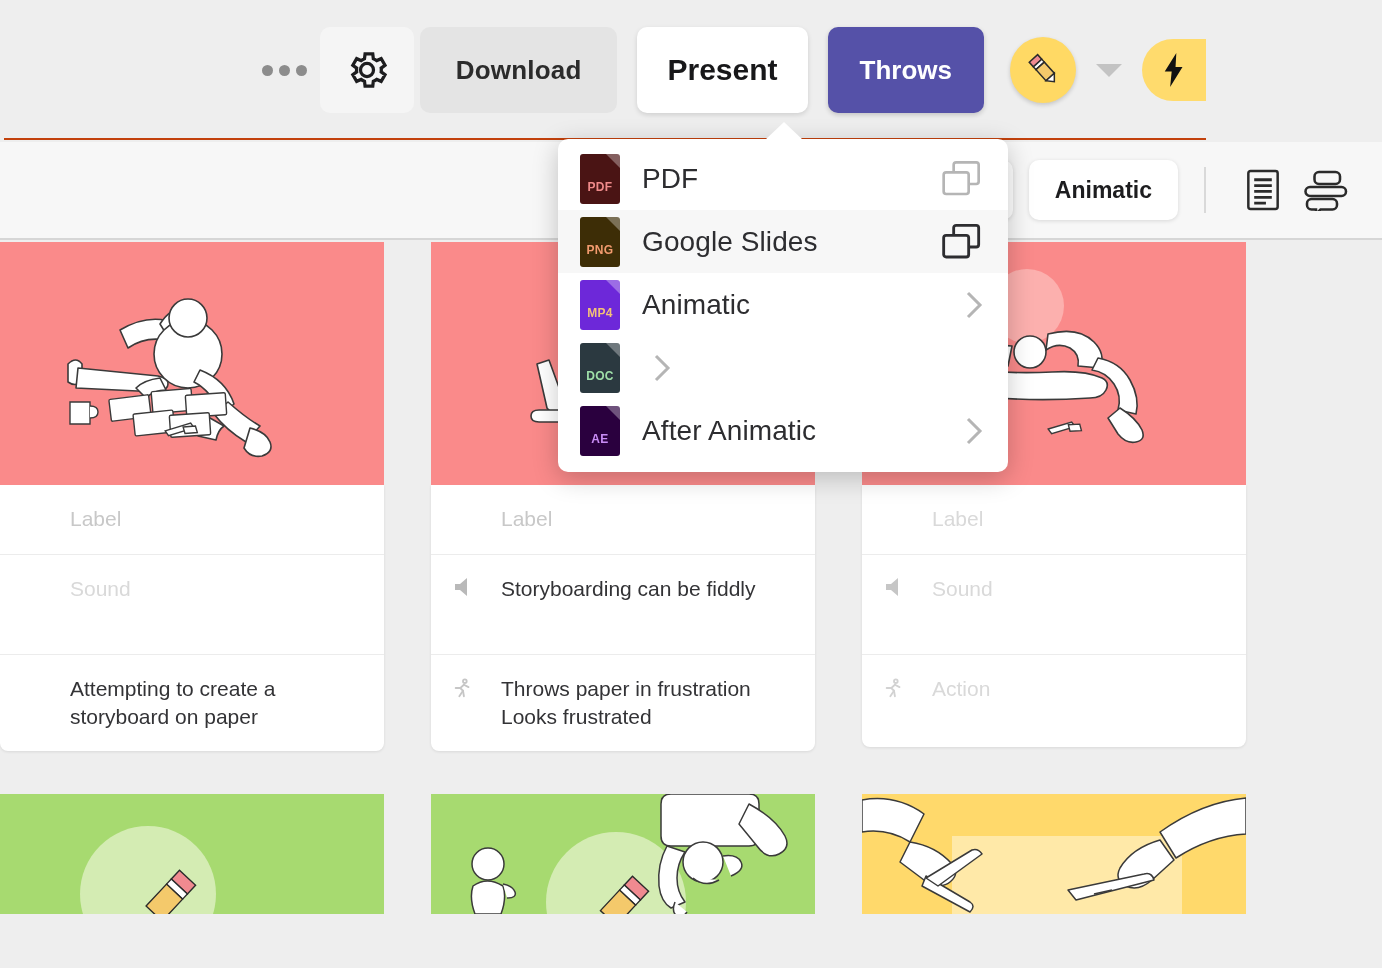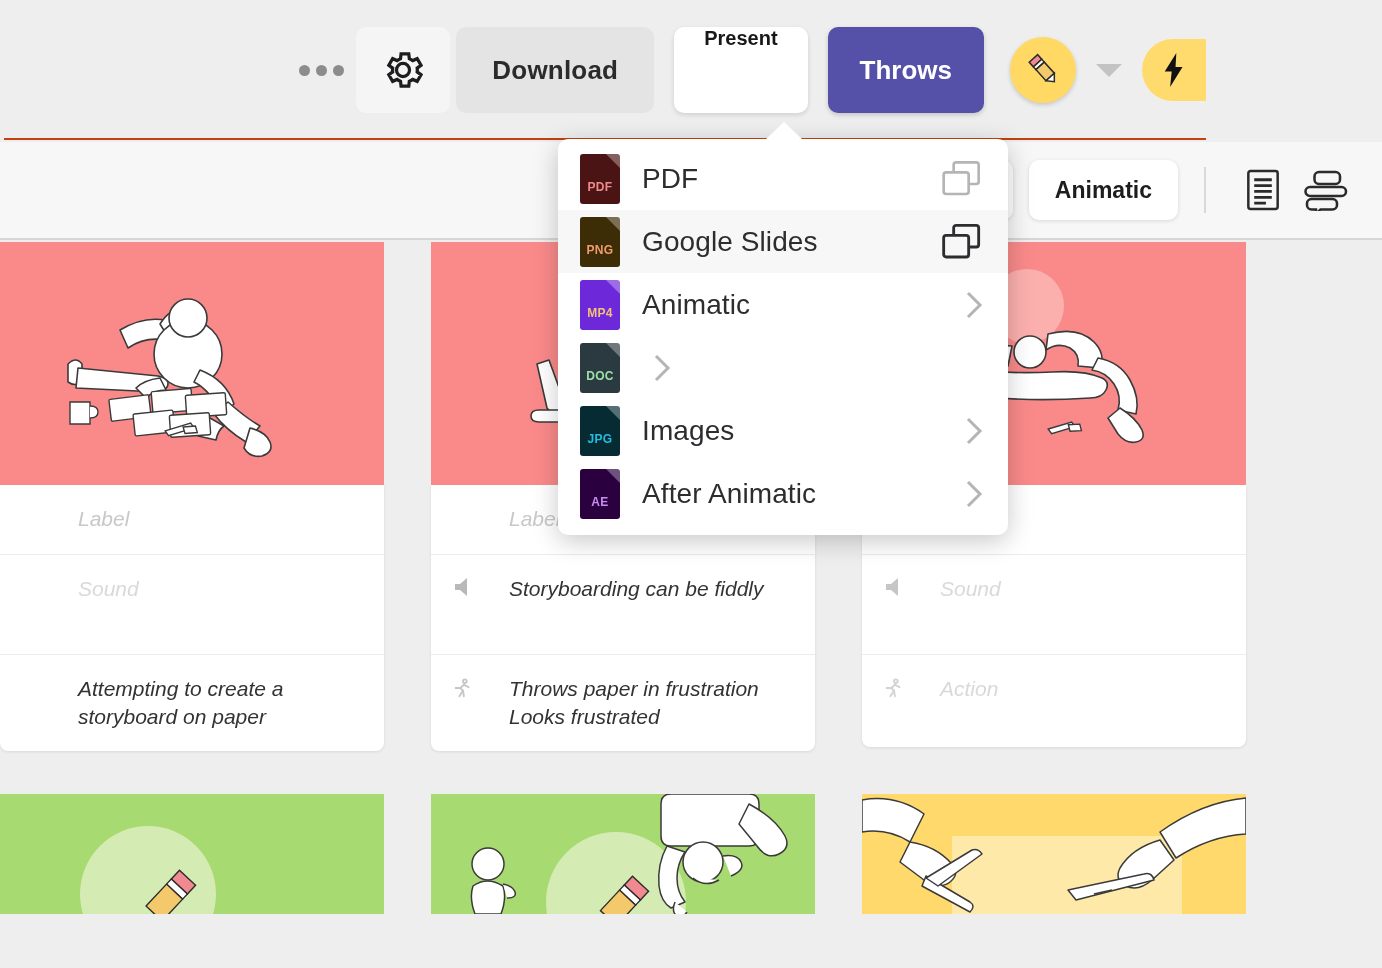--- a/index.html
+++ b/index.html
@@ -41,22 +41,22 @@
     height: 86px; padding: 0 36px;
     background: #e4e4e4; border-radius: 10px;
     display: flex; align-items: center; justify-content: center;
     font-size: 26px; font-weight: 600; color: #2b2b2b; cursor: pointer;
     letter-spacing: .2px;
   }
   .present-btn {
     height: 86px; padding: 0 30px; margin-left: 20px;
     background: #ffffff; border-radius: 10px;
     box-shadow: 0 2px 5px rgba(0,0,0,.13);
-    display: flex; justify-content: center;
-    font-size: 20px; font-weight: 700; color: #18181a; cursor: pointer;
+    display: flex; align-items: center; justify-content: center;
+    font-size: 30px; font-weight: 700; color: #18181a; cursor: pointer;
   }
   .share-btn {
     height: 86px; padding: 0 32px; margin-left: 20px;
     background: #5551a8; border-radius: 10px;
     box-shadow: 0 2px 5px rgba(0,0,0,.18);
     display: flex; align-items: center; justify-content: center;
     font-size: 26px; font-weight: 700; color: #ffffff; cursor: pointer;
   }
   .avatar {
     width: 66px; height: 66px; border-radius: 50%;
@@ -106,24 +106,23 @@
   .panel {
     width: 100%; height: 243px;
     background: #fa8a8a; position: relative; overflow: hidden;
   }
   .card {
     background: #ffffff; border-radius: 0 0 8px 8px;
     box-shadow: 0 1px 3px rgba(0,0,0,.09);
     overflow: hidden;
   }
   .field {
-    display: flex; align-items: flex-start; gap: 32px;
+    display: flex; align-items: flex-start; gap: 24px;
     padding: 20px 18px; border-bottom: 1.5px solid #ececec;
     min-height: 70px;
-    font-style: italic;
   }
   .field.sound { min-height: 100px; }
   .field.action { min-height: 92px; border-bottom: none; }
   .field-icon { width: 28px; flex: 0 0 28px; display: flex; align-items: flex-start; justify-content: center; padding-top: 2px; }
   .field-text { font-size: 21px; line-height: 28px; color: #333336; }
   .field-text.placeholder { color: #c8c8c8; }
   .field-text.dim { color: #d9d9d9; }
 
   
   .menu {
@@ -489,32 +488,20 @@
         <div class="fold"></div>
         <span style="color:#9fe0a8">DOC</span>
       </div>
       <div class="chev">
         <svg width="20" height="30" viewBox="0 0 12 20" fill="none" stroke="#b5b5b5" stroke-width="2">
             <path d="M2 2l8 8-8 8"></path>
           </svg>
       </div>
     </div>
 
-    <div class="menu-item">
-      <div class="file-icon" style="background:#062b33">
-        <div class="fold"></div>
-        <span style="color:#25bde0">JPG</span>
-      </div>
-      <div class="menu-label">Images</div>
-      <div class="chev">
-        <svg width="20" height="30" viewBox="0 0 12 20" fill="none" stroke="#b5b5b5" stroke-width="2">
-            <path d="M2 2l8 8-8 8"></path>
-          </svg>
-      </div>
-    </div>
 
     <div class="menu-item">
       <div class="file-icon" style="background:#2a003e">
         <div class="fold"></div>
         <span style="color:#c98cf5">AE</span>
       </div>
       <div class="menu-label">After Animatic</div>
       <div class="chev">
         <svg width="20" height="30" viewBox="0 0 12 20" fill="none" stroke="#b5b5b5" stroke-width="2">
             <path d="M2 2l8 8-8 8"></path>

